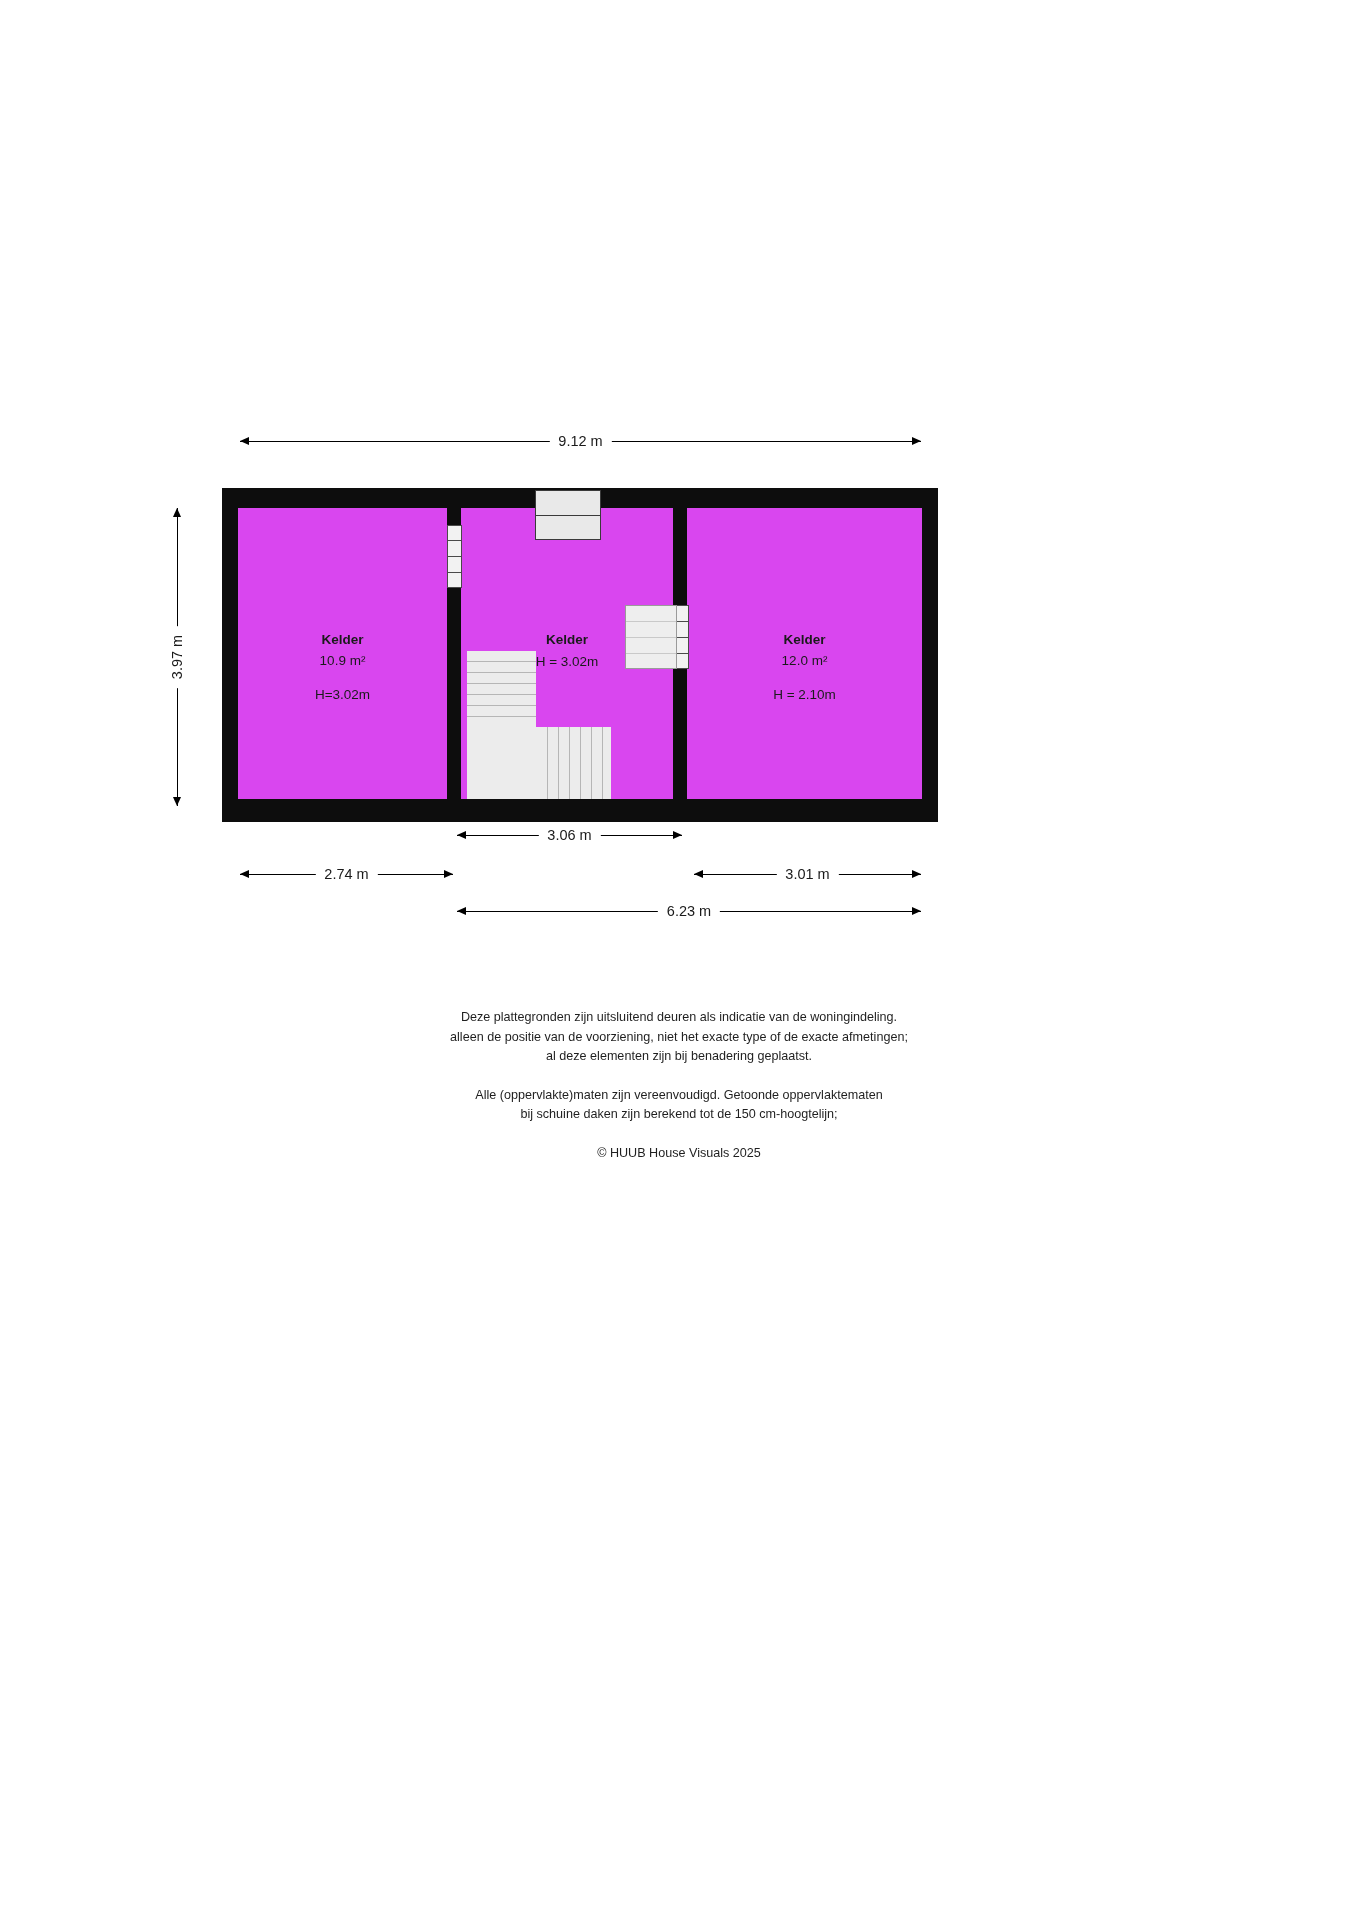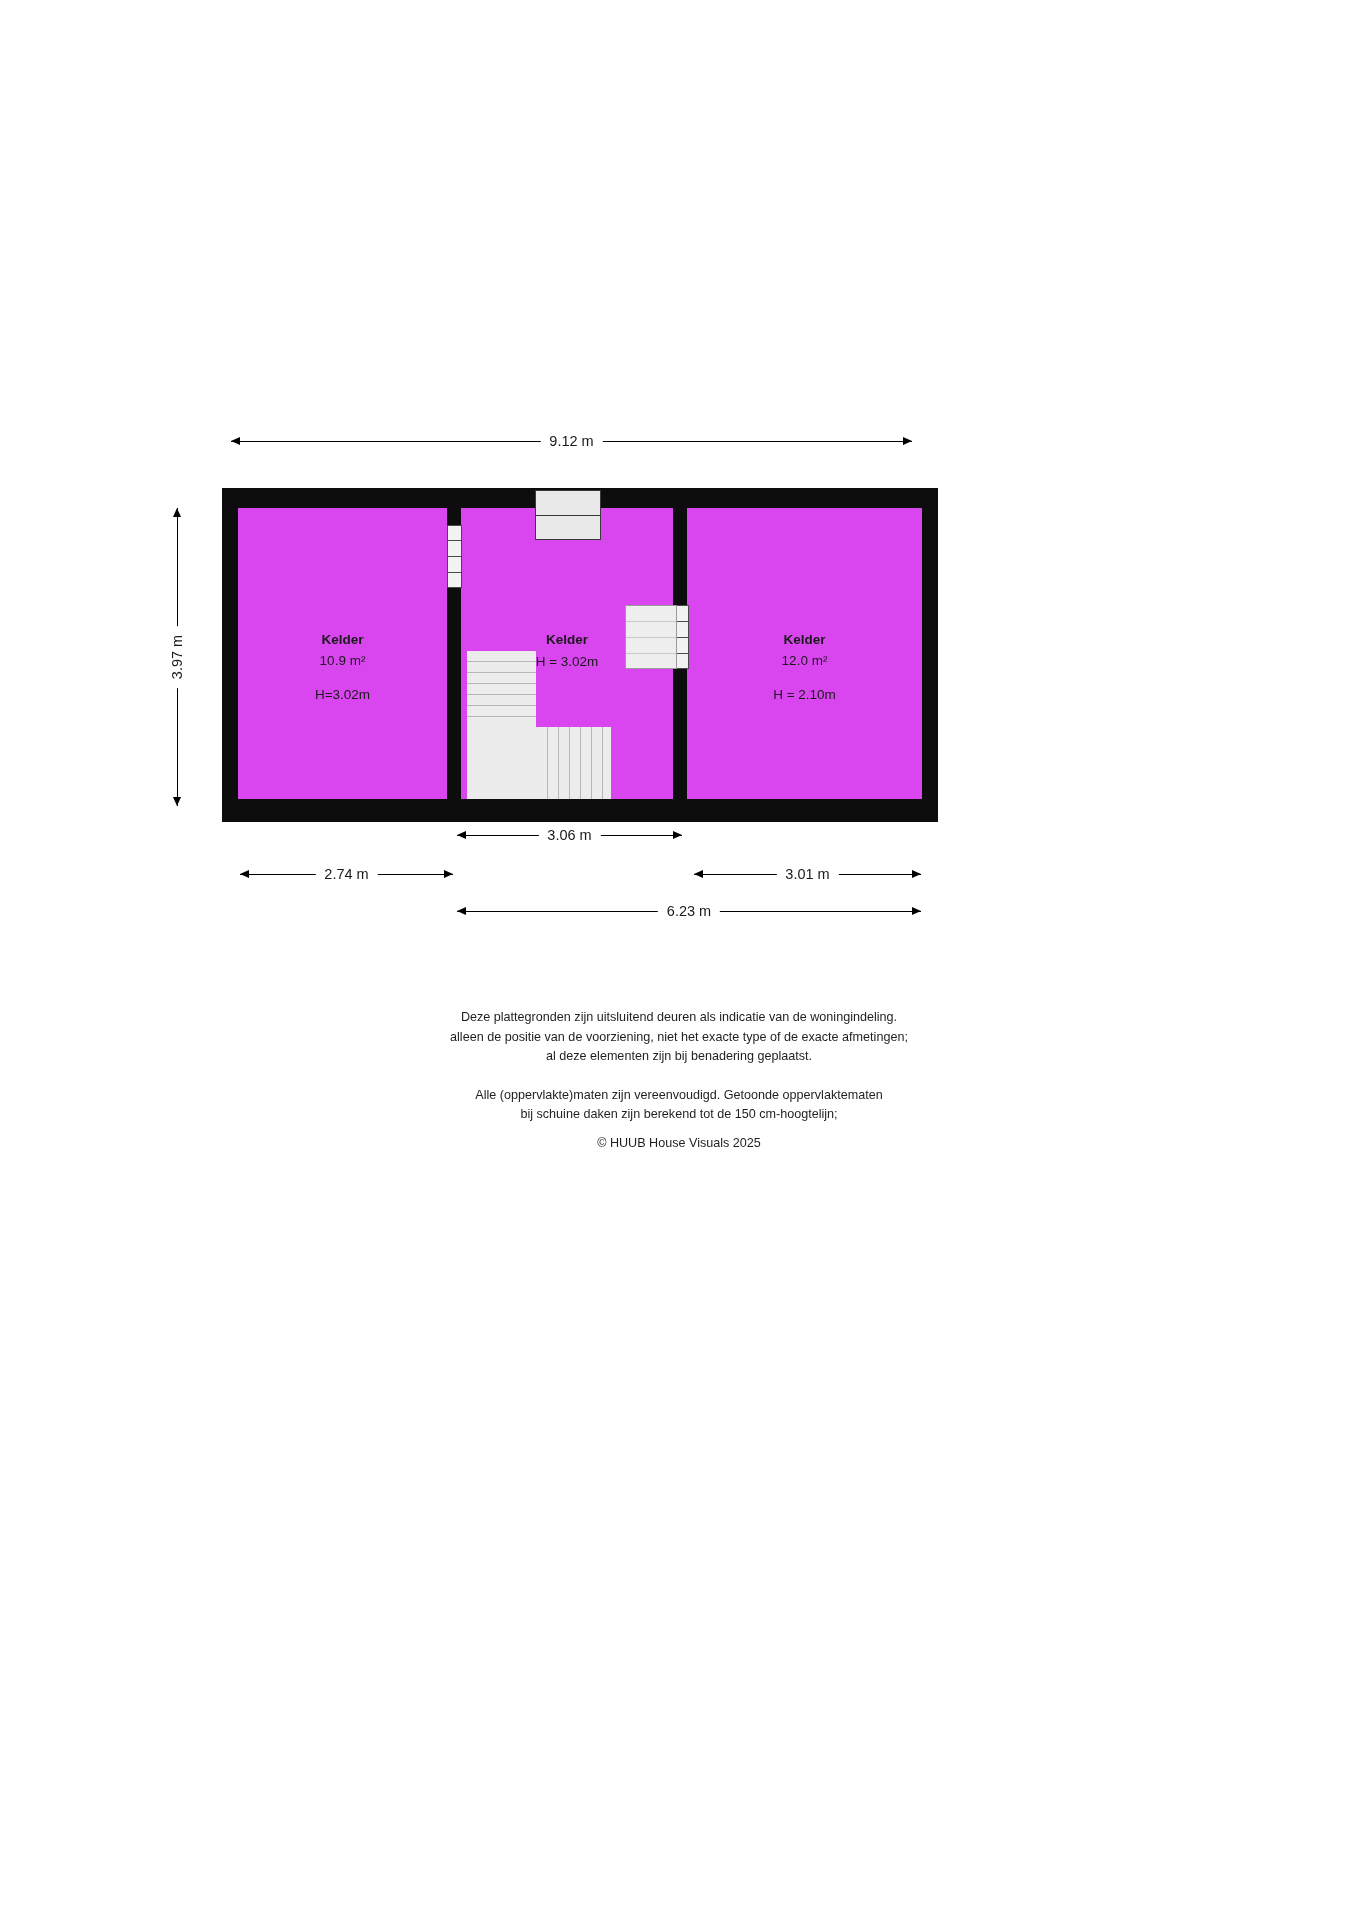--- a/index.html
+++ b/index.html
@@ -201,28 +201,28 @@
     left: 0;
     top: 1008px;
     width: 1358px;
     text-align: center;
     font-size: 12.6px;
     color: #1f1f1f;
     line-height: 19.5px;
   }
   #disclaimer .para { margin: 0; }
   #disclaimer .gap { height: 19px; }
-  #disclaimer .copyright { margin-top: 9px; }
+  #disclaimer .copyright { margin-top: 19px; }
 </style>
 </head>
 <body>
 
 <div id="page">
 
-  <div class="dim-h" style="left:231px; top:432px; width:681px;">
+  <div class="dim-h" style="left:240px; top:432px; width:681px;">
     <div class="line"></div>
     <div class="arrow-l"></div>
     <div class="arrow-r"></div>
     <div class="label">9.12 m</div>
   </div>
 
   <div class="dim-v" style="left:168px; top:508px; height:298px;">
     <div class="line"></div>
     <div class="arrow-t"></div>
     <div class="arrow-b"></div>

